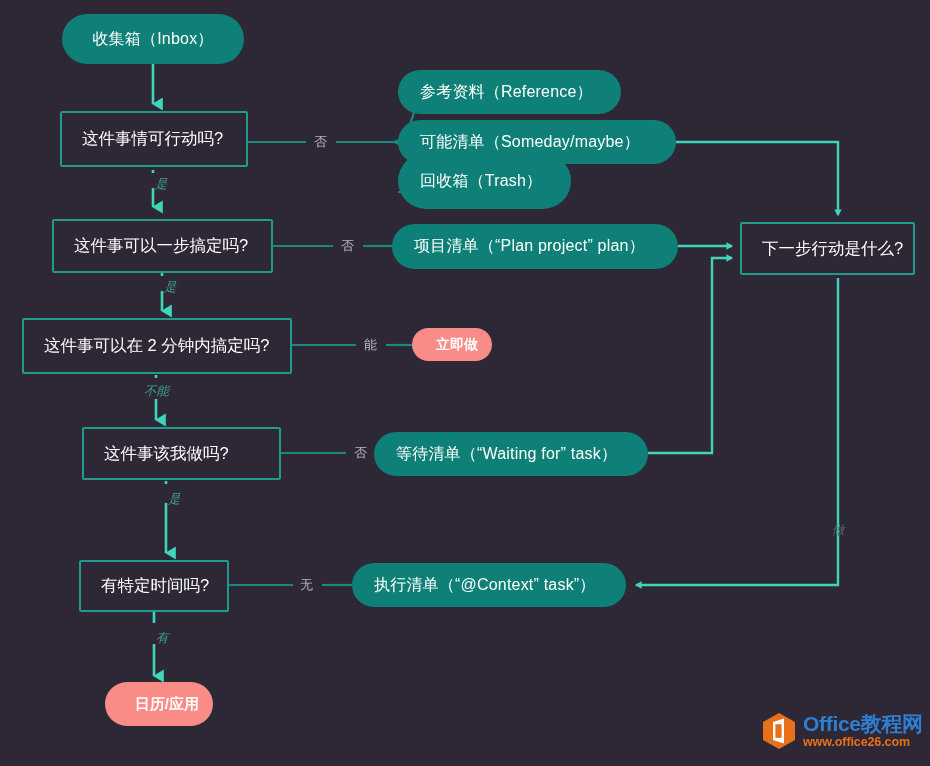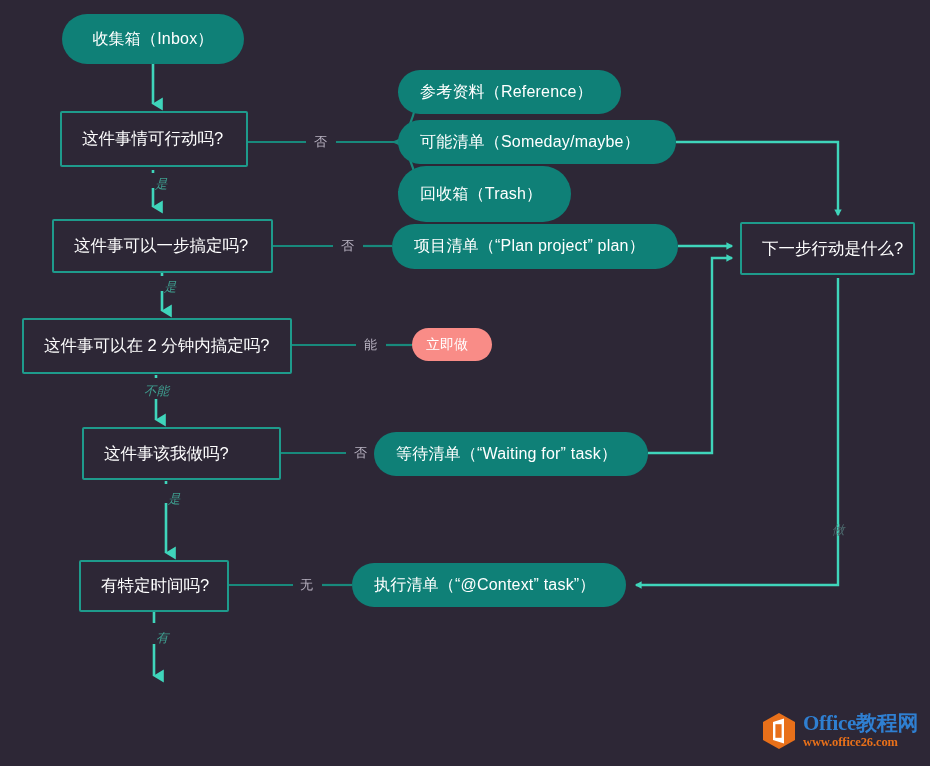--- a/index.html
+++ b/index.html
@@ -33,23 +33,23 @@
     background: #0f8077;
     border-radius: 999px;
     padding: 0 22px;
     font-size: 16px;
     letter-spacing: 0.2px;
   }
   .node.pill.center { justify-content: center; padding: 12px 18px; }
   .node.pink {
     background: #f98c87;
     border-radius: 999px;
-    justify-content: flex-start;
+    justify-content: flex-end;
     font-size: 14px;
-    font-weight: normal;
+    font-weight: bold;
     color: #ffffff;
     padding: 0 14px;
   }
   .node.decision {
     background: #2d2736;
     border: 2px solid #1e9b8c;
     border-radius: 2px;
     padding: 0 20px;
     font-size: 16.5px;
   }
@@ -77,21 +77,21 @@
     top: 712px;
     display: flex;
     align-items: center;
     gap: 7px;
   }
   #wm-mark {
     position: relative;
     width: 34px;
     height: 38px;
   }
-  #wm-text { line-height: 1; font-family: Liberation Serif, serif; }
+  #wm-text { line-height: 1; }
   #wm-title {
     font-size: 21px;
     font-weight: bold;
     color: #2f7fd1;
     letter-spacing: -0.3px;
   }
   #wm-url {
     font-size: 12.5px;
     font-weight: bold;
     color: #e8701a;
@@ -179,21 +179,21 @@
   </div>
 
   <div class="node pill" style="left:398px; top:70px; width:223px; height:44px;text-align:right;">
     <span>参考资料（Reference）</span>
   </div>
 
   <div class="node pill" style="left:398px; top:120px; width:278px; height:44px;">
     <span>可能清单（Someday/maybe）</span>
   </div>
 
-  <div class="node pill" style="left:398px; top:166px; width:173px; height:56px;align-items:center;">
+  <div class="node pill" style="left:398px; top:153px; width:173px; height:56px;align-items:center;">
     <span>回收箱（Trash）</span>
   </div>
 
   <div class="node decision" style="left:52px; top:219px; width:221px; height:54px;">
     <span>这件事可以一步搞定吗?</span>
   </div>
 
   <div class="node pill" style="left:392px; top:224px; width:286px; height:45px;">
     <span>项目清单（“Plan project” plan）</span>
   </div>
@@ -219,20 +219,23 @@
   </div>
 
   <div class="node decision" style="left:79px; top:560px; width:150px; height:52px;">
     <span>有特定时间吗?</span>
   </div>
 
   <div class="node pill" style="left:352px; top:563px; width:274px; height:44px;">
     <span>执行清单（“@Context” task”）</span>
   </div>
 
+  <div class="node pink" style="left:105px; top:682px; width:108px; height:44px; font-size:15px;">
+    <span>日历/应用</span>
+  </div>
 
   <div class="edge-label" style="left:314px; top:135px;">
     <span>否</span>
   </div>
   <div class="edge-label v" style="left:155px; top:178px;">
     <span>是</span>
   </div>
 
   <div class="edge-label" style="left:341px; top:239px;">
     <span>否</span>

